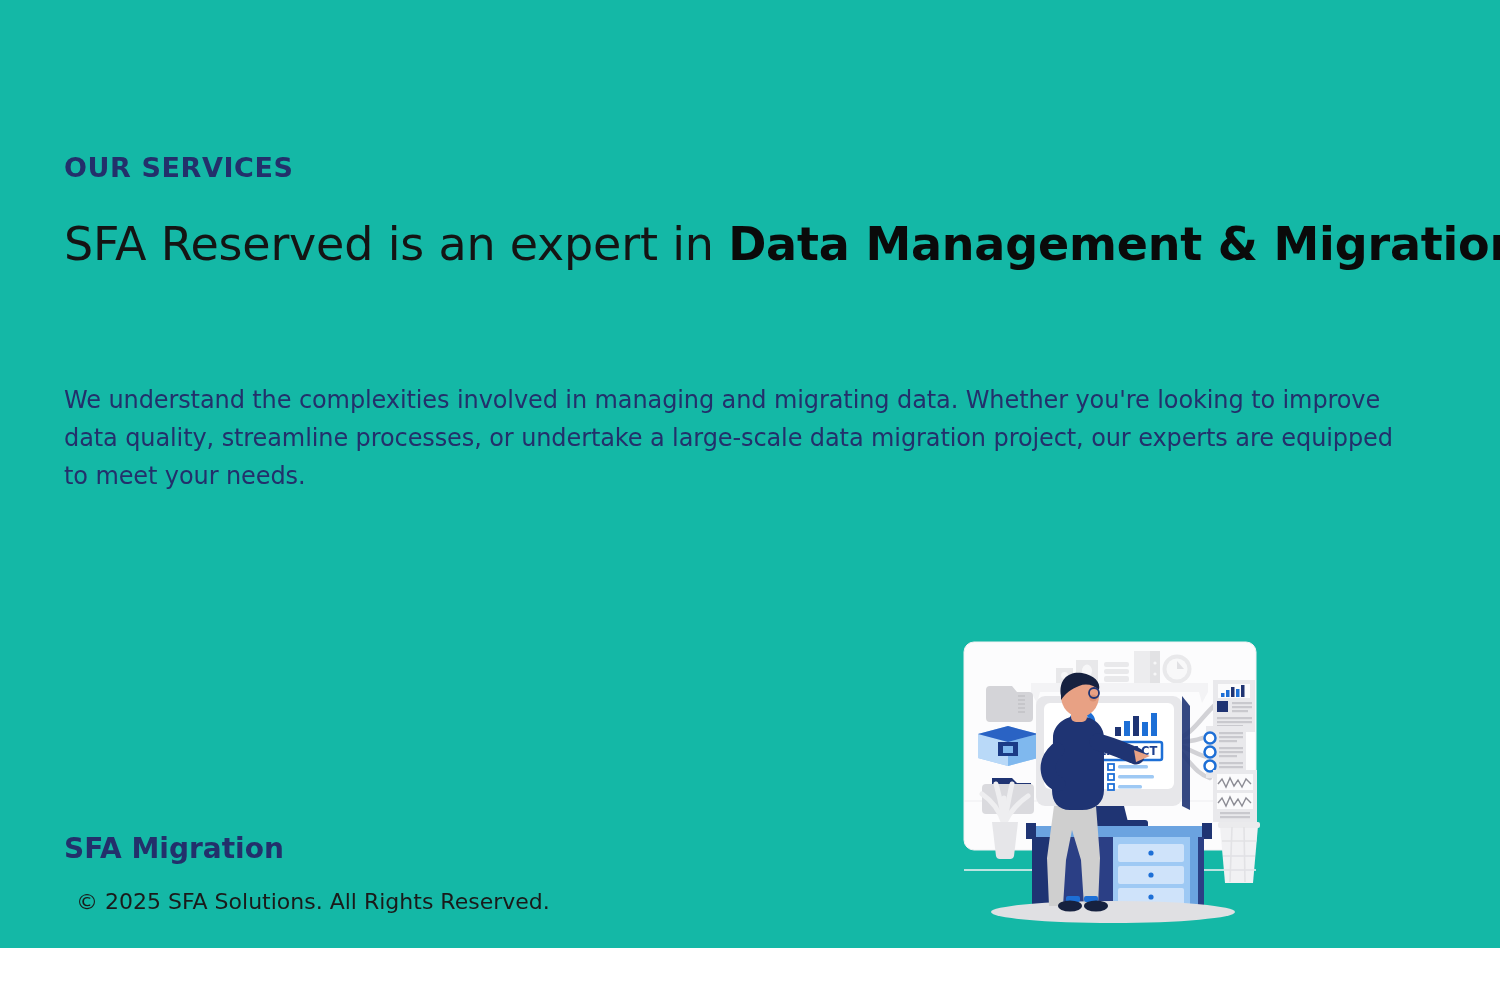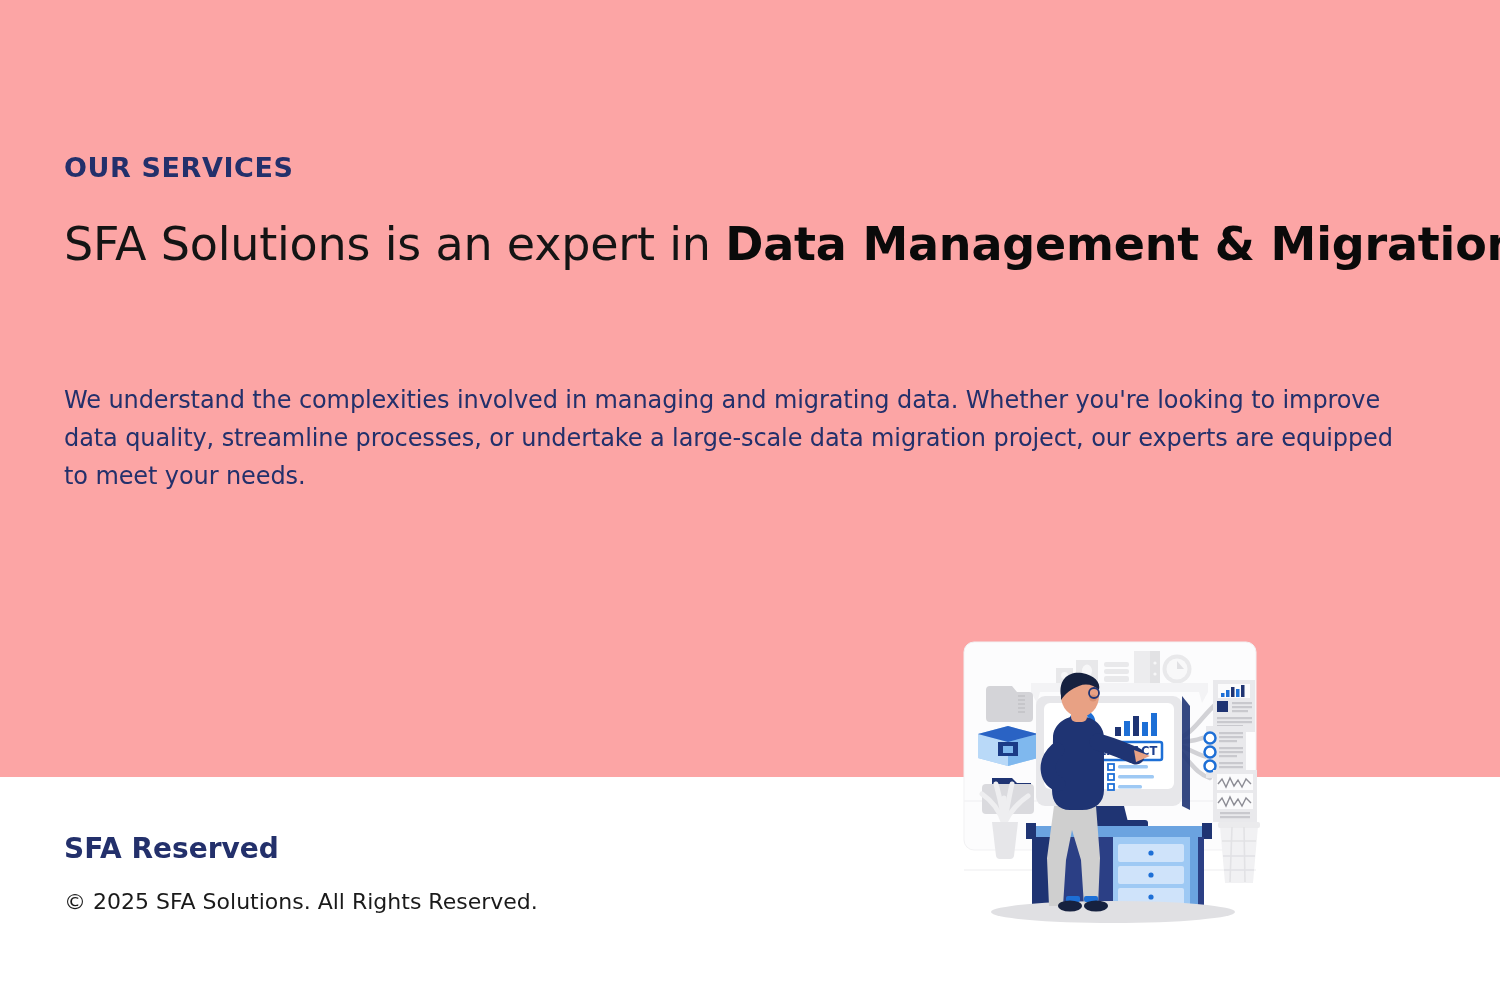--- a/index.html
+++ b/index.html
@@ -11,22 +11,22 @@
     width: 1500px;
     height: 1000px;
     font-family: "DejaVu Sans", "Liberation Sans", sans-serif;
     overflow: hidden;
     position: relative;
   }
 
   .page {
     position: relative;
     width: 1500px;
-    height: 777px;
-    background: #fca5a5;
+    height: 948px;
+    background: #14b8a6;
   }
 
   
   .content {
     position: absolute;
     left: 64px;
     top: 152px;
     width: 1400px;
   }
 
@@ -79,21 +79,21 @@
     font-weight: 700;
     color: #23306b;
     line-height: 1.2;
     margin: 0 0 22px 0;
   }
   .footer-copyright {
     font-size: 22px;
     font-weight: 400;
     color: #1a1a1a;
     line-height: 1.3;
-    margin: 0;
+    margin: 12px;
   }
 
   
   .illustration {
     position: absolute;
     left: 958px;
     top: 638px;
     width: 310px;
     height: 292px;
   }
@@ -105,27 +105,27 @@
 </style>
 </head>
 <body>
 
 <div class="page">
 
   <div class="content">
 
     <div class="eyebrow">OUR SERVICES</div>
 
-    <h1 class="headline"><span>SFA Solutions is an expert in </span><span class="strong">Data Management &amp; Migration.</span></h1>
+    <h1 class="headline"><span>SFA Reserved is an expert in </span><span class="strong">Data Management &amp; Migration.</span></h1>
 
     <p class="body-copy">We understand the complexities involved in managing and migrating data. Whether you're looking to improve data quality, streamline processes, or undertake a large-scale data migration project, our experts are equipped to meet your needs.</p>
   </div>
 
   <div class="footer">
-    <div class="footer-brand">SFA Reserved</div>
+    <div class="footer-brand">SFA Migration</div>
     <div class="footer-copyright">© 2025 SFA Solutions. All Rights Reserved.</div>
   </div>
 
   <div class="illustration">
     <svg viewBox="0 0 310 292" xmlns="http://www.w3.org/2000/svg">
 
       <rect x="6" y="4" width="292" height="208" rx="10" fill="#fcfcfd" stroke="#f1f1f3" stroke-width="1"></rect>
 
       <line x1="6" y1="163" x2="298" y2="163" stroke="#f3f3f5" stroke-width="1.5"></line>
       <line x1="6" y1="232" x2="298" y2="232" stroke="#f3f3f5" stroke-width="1.5"></line>

